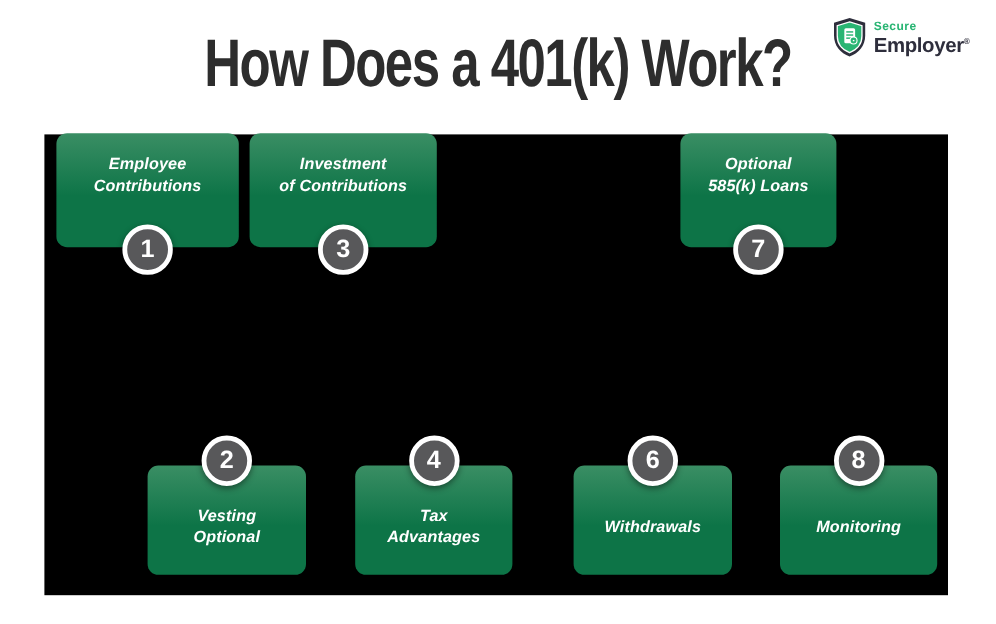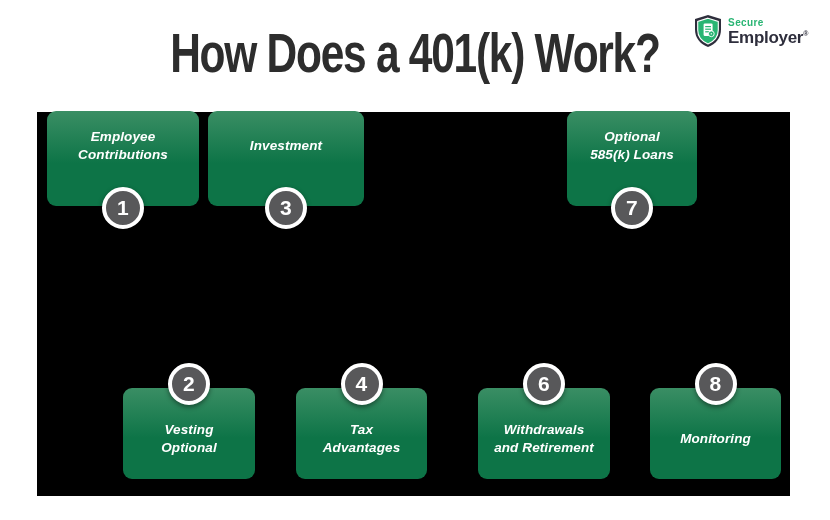--- a/index.html
+++ b/index.html
@@ -112,20 +112,21 @@
   <div class="step-box row-top s1">
     <span class="line">Employee</span>
     <span class="line">Contributions</span>
     <div class="num-circle">
         <span>1</span>
       </div>
   </div>
 
   <div class="step-box row-top s3">
     <span class="line">Investment</span>
+    <span class="line">of Contributions</span>
     <div class="num-circle">
         <span>3</span>
       </div>
   </div>
 
 
   <div class="step-box row-top s7">
     <span class="line">Optional</span>
     <span class="line">585(k) Loans</span>
     <div class="num-circle">
@@ -144,21 +145,20 @@
   <div class="step-box row-bottom s4">
     <span class="line">Tax</span>
     <span class="line">Advantages</span>
     <div class="num-circle">
         <span>4</span>
       </div>
   </div>
 
   <div class="step-box row-bottom s6">
     <span class="line">Withdrawals</span>
-    <span class="line">and Retirement</span>
     <div class="num-circle">
         <span>6</span>
       </div>
   </div>
 
   <div class="step-box row-bottom s8">
     <span class="line">Monitoring</span>
     <div class="num-circle">
         <span>8</span>
       </div>

